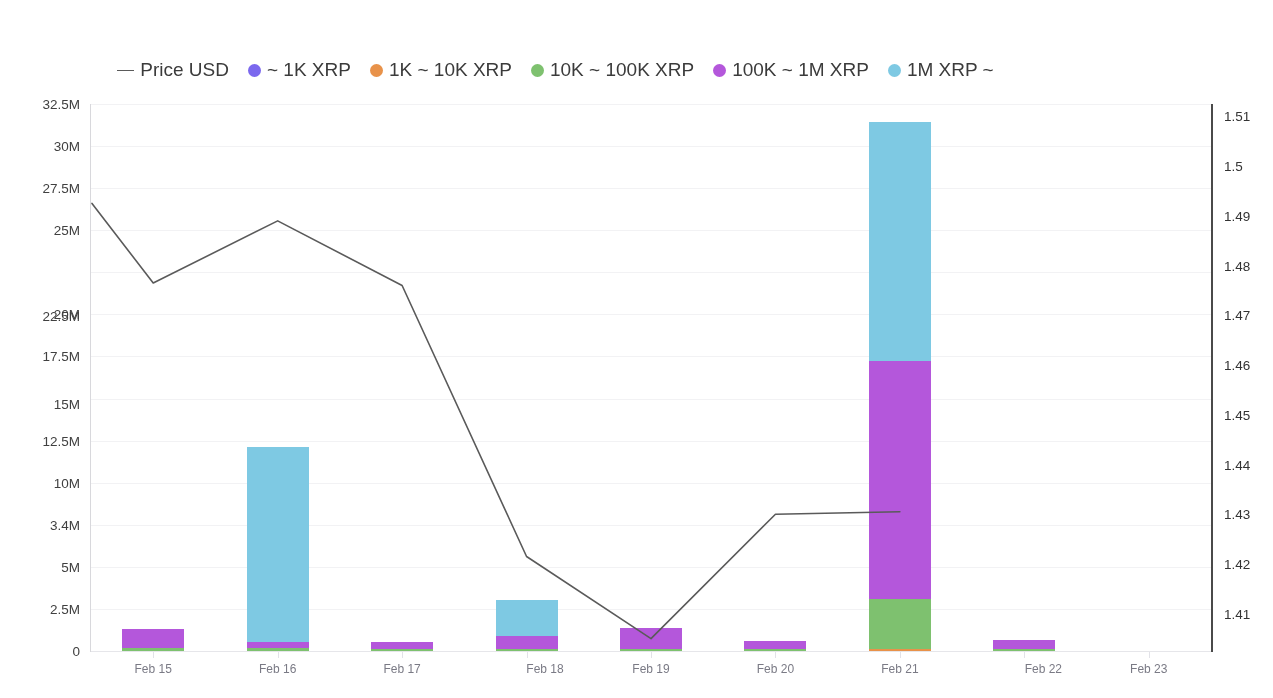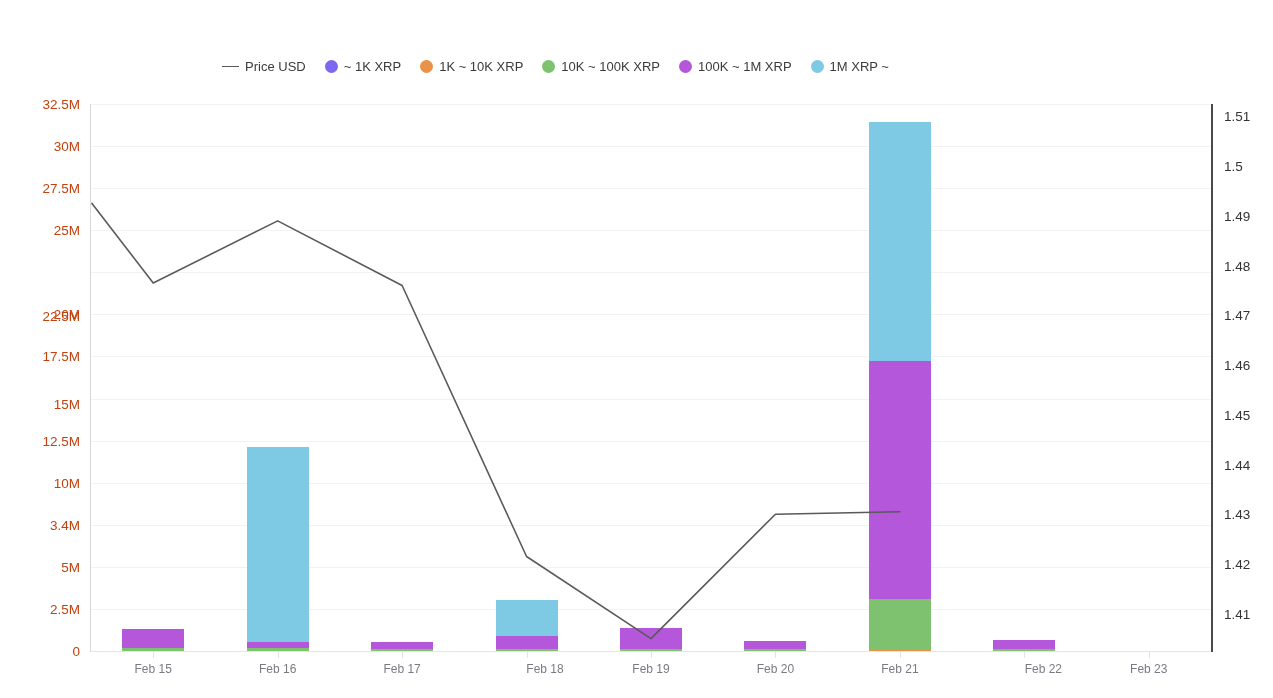--- a/index.html
+++ b/index.html
@@ -34,21 +34,21 @@
   }
   .legend {
     position: absolute;
     left: 0;
     top: 59px;
     width: 1111px;
     display: flex;
     justify-content: center;
     align-items: center;
     gap: 19px;
-    font-size: 13px;
+    font-size: 19px;
     color: #3b3b3b;
     text-align: right;
   }
   .legend-item {
     display: flex;
     align-items: center;
     gap: 6px;
     white-space: nowrap;
   }
   .legend-swatch {
@@ -101,21 +101,21 @@
     top: 651px;
     width: 1120px;
     height: 1px;
     background: #e6e6ea;
   }
   .ytick-left {
     position: absolute;
     right: 1193px;
     text-align: right;
     font-size: 13.5px;
-    color: #c2410c;
+    color: #404040;
     transform: translateY(-50%);
     white-space: nowrap;
   }
   .ytick-right {
     position: absolute;
     left: 1224px;
     text-align: left;
     font-size: 13.5px;
     color: #333;
     transform: translateY(-50%);

